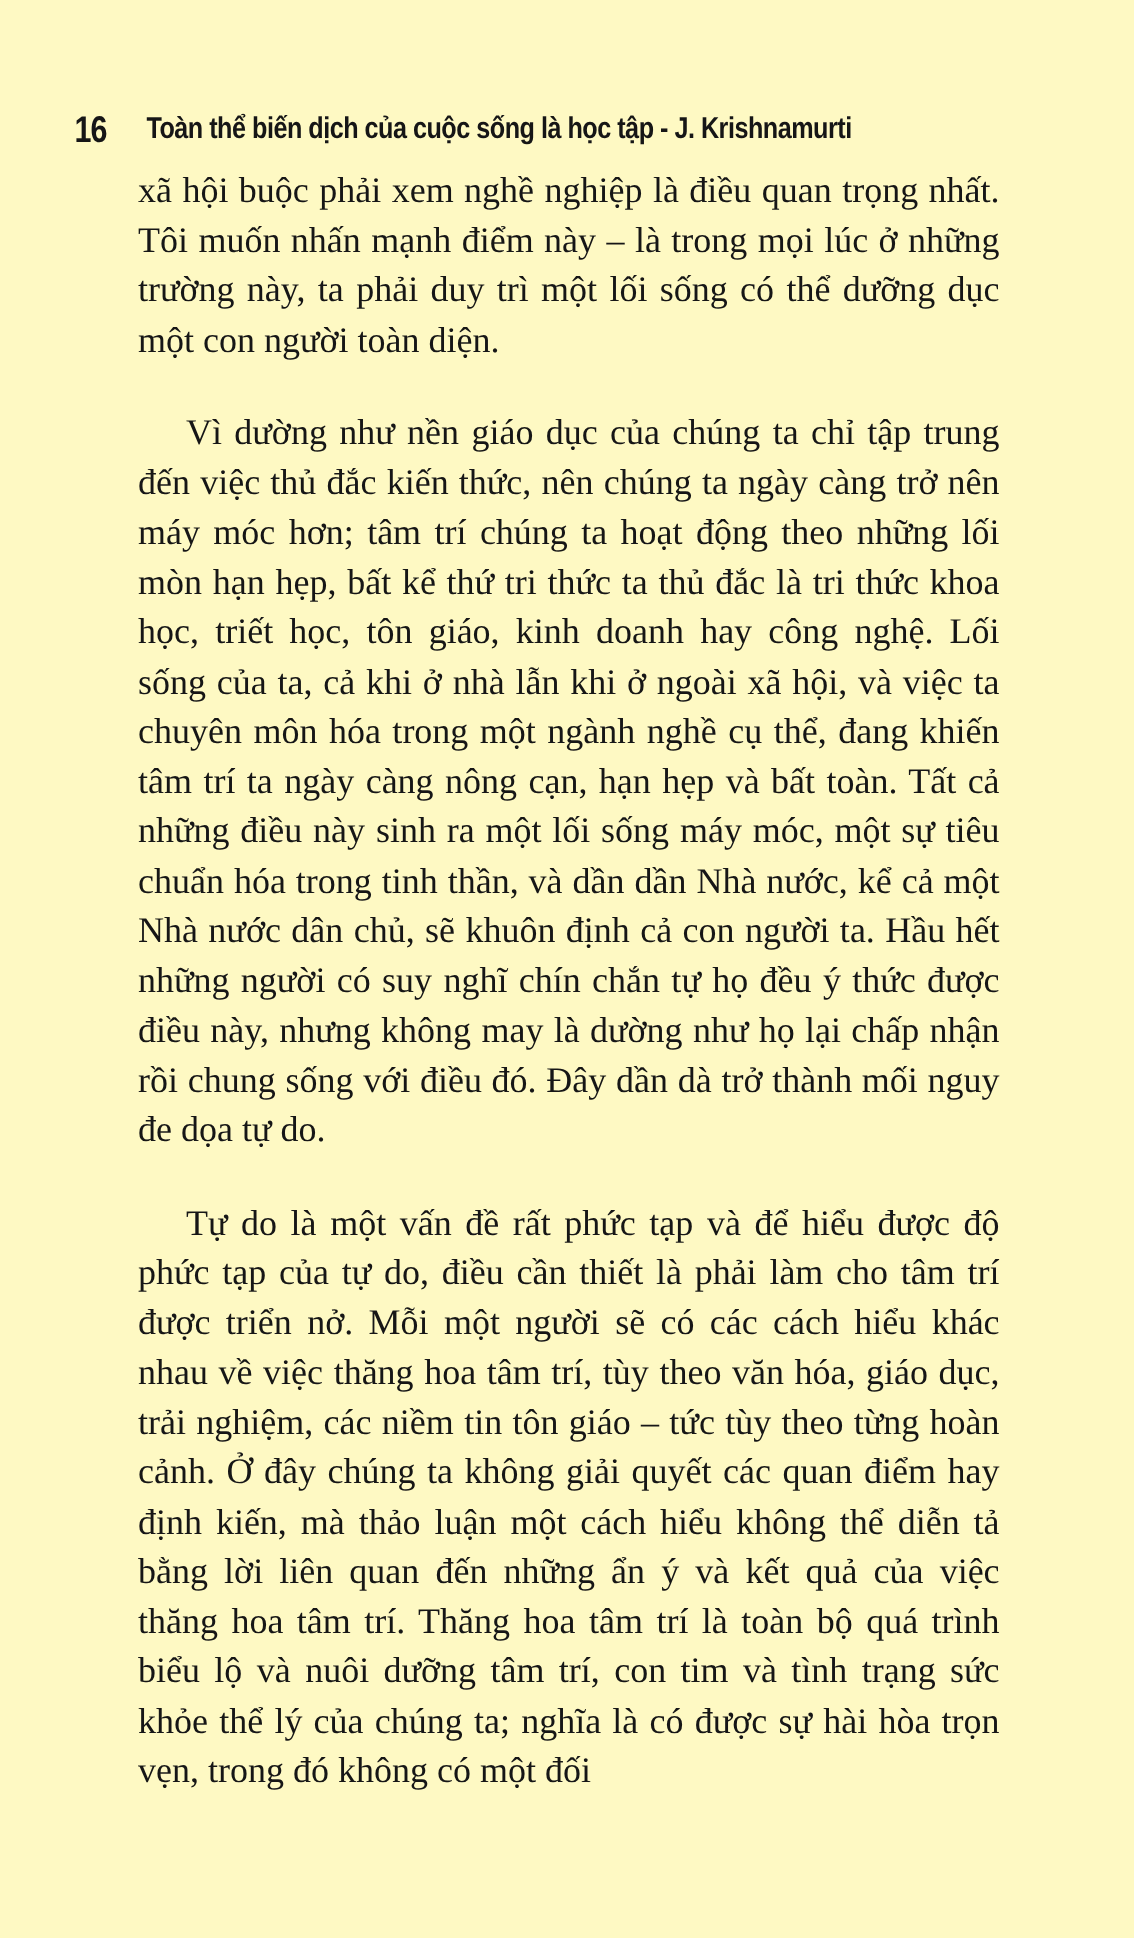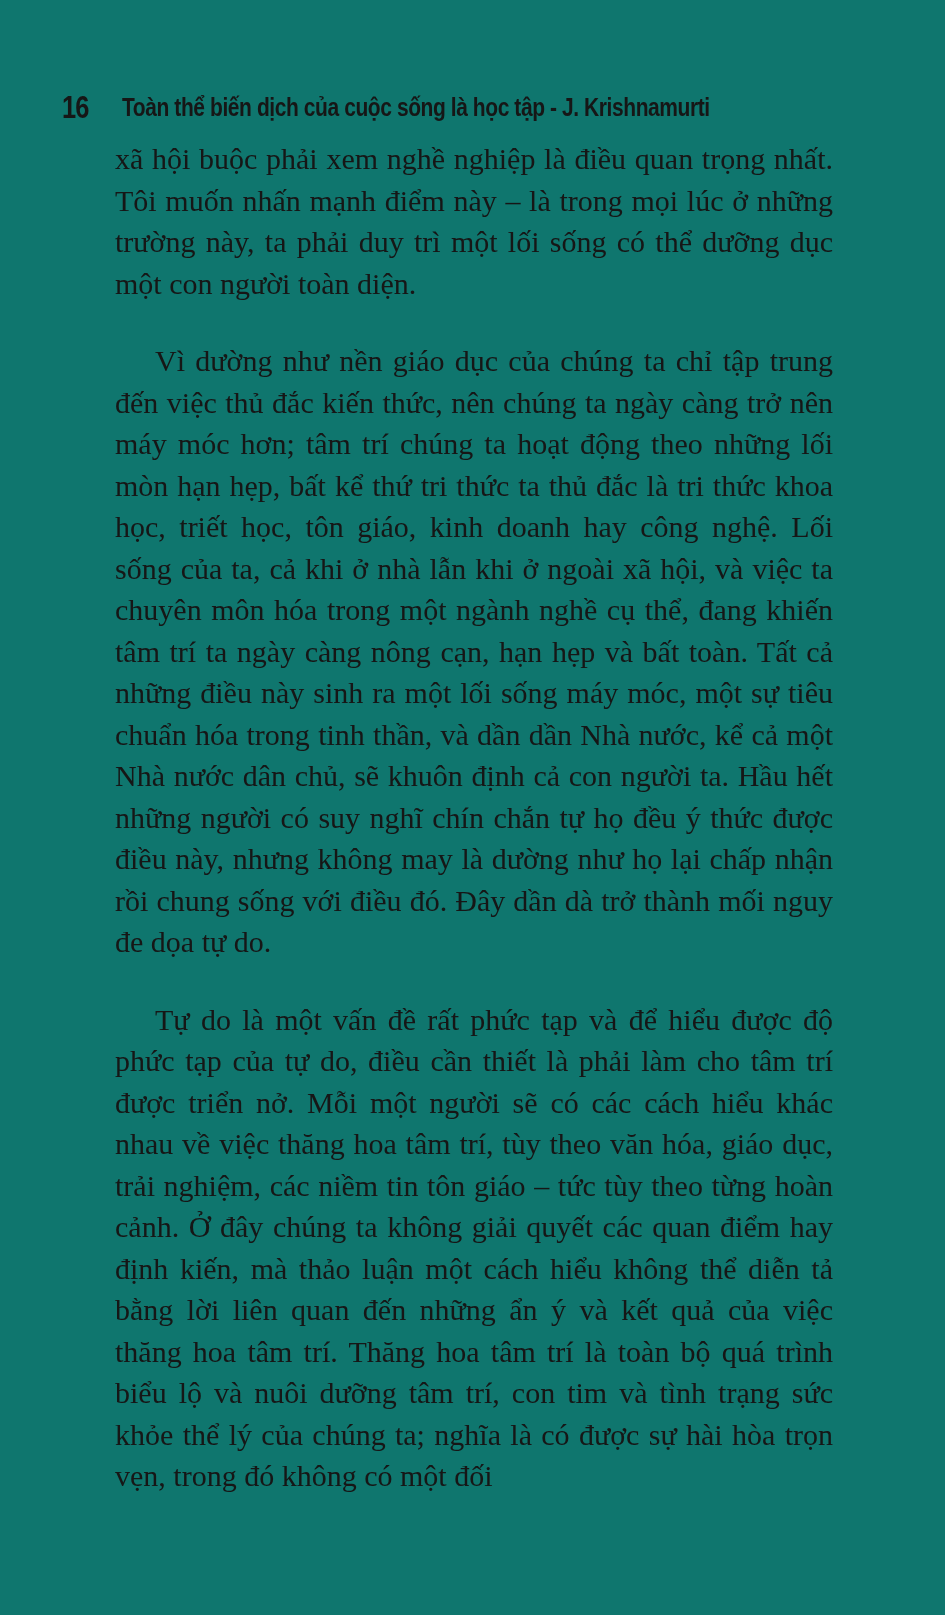--- a/index.html
+++ b/index.html
@@ -4,21 +4,21 @@
 <style>
   html, body {
     margin: 0;
     padding: 0;
     background: #ffffff;
   }
   .page {
     position: relative;
     width: 945px;
     height: 1615px;
-    background: #0f766e;
+    background: #fef9c3;
     overflow: hidden;
     color: #1b1b1b;
   }
   .running-header {
     position: absolute;
     top: 90px;
     left: 62px;
     right: 110px;
     height: 40px;
     font-family: "Liberation Sans", sans-serif;

